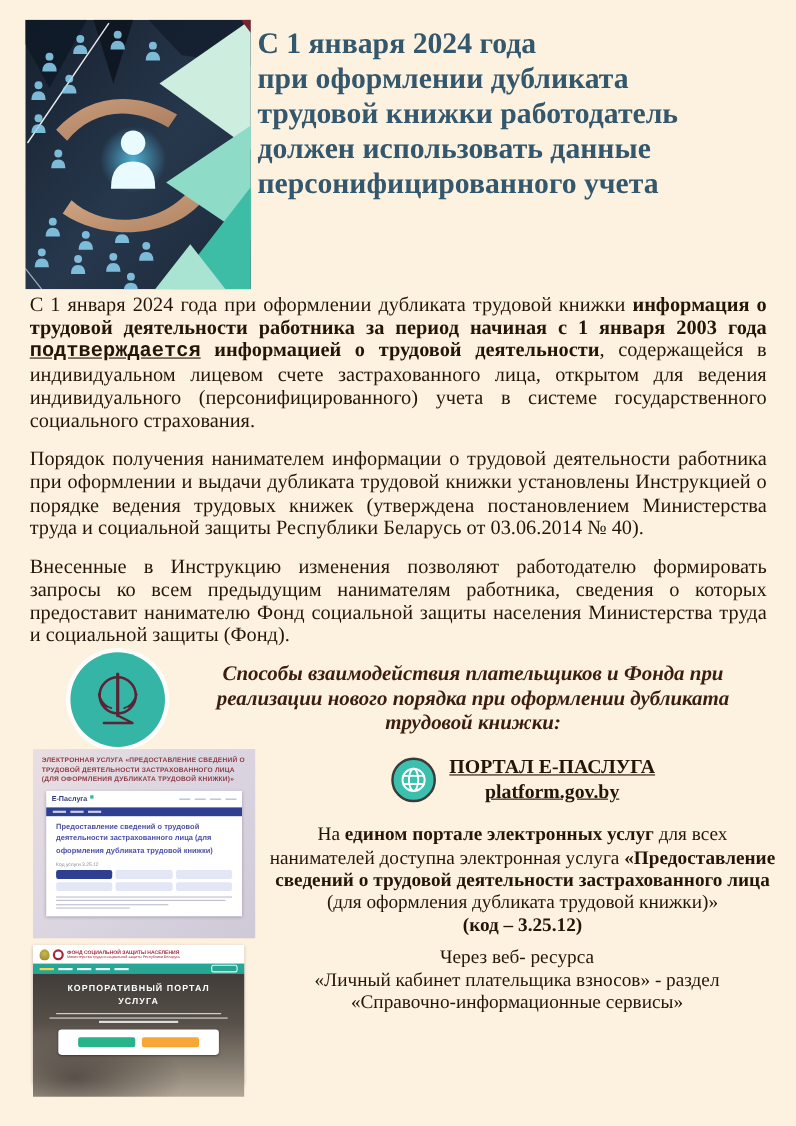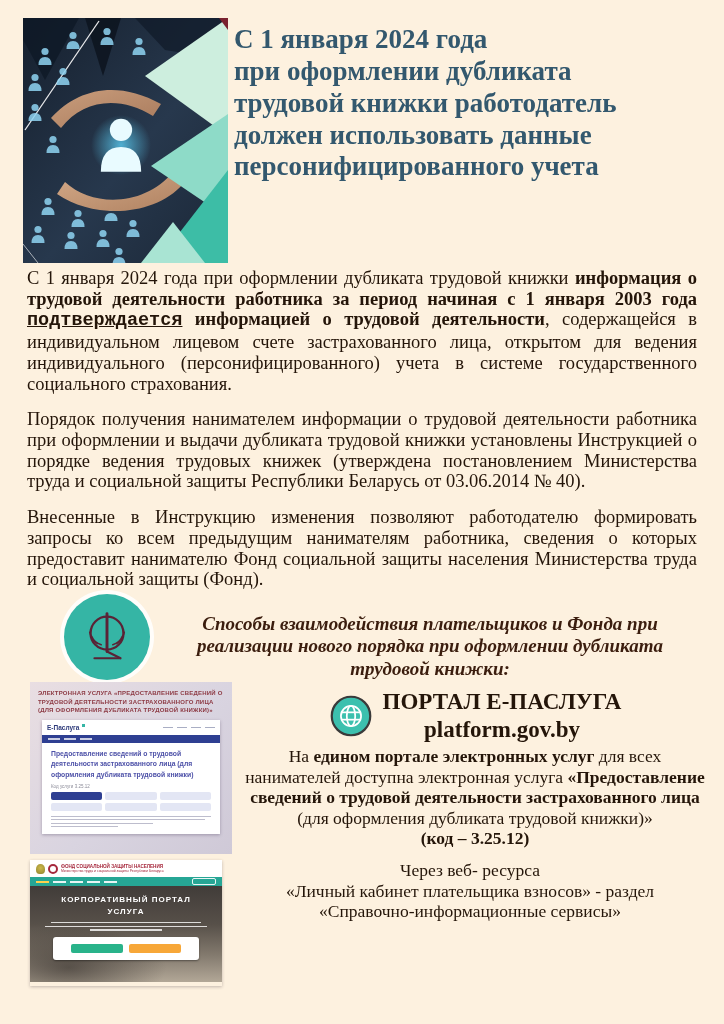--- a/index.html
+++ b/index.html
@@ -19,34 +19,34 @@
   .subtitle{margin:16px auto 0;max-width:500px;font-weight:bold;font-style:italic;
     font-size:16.5px;line-height:1.22;color:#402011;}
   
   .content{padding:0 27px;}
   .para{font-size:18.5px;line-height:1.12;text-align:justify;margin:0;}
   .para+.para{margin-top:15px;}
   .para:first-child{margin-top:5px;}
   .b{font-weight:bold;}
   .u{text-decoration:underline;font-family:Liberation Mono, monospace;}
   
-  .section-head{display:flex;align-items:flex-end;gap:26px;padding:4px 40px 0 64px;}
+  .section-head{display:flex;align-items:center;gap:26px;padding:4px 40px 0 64px;}
   .fond-circle{width:86px;height:86px;border-radius:50%;background:#35b5a5;flex:none;
     box-shadow:0 0 0 4px rgba(255,255,255,.85);display:flex;align-items:center;justify-content:center;}
   .section-head-text{flex:1;text-align:center;font-weight:bold;font-style:italic;
     font-size:19px;line-height:1.18;color:#3b1d0e;}
   
   .portal-row{display:flex;gap:8px;padding:0 14px 0 30px;align-items:flex-start;}
   .portal-row.first{margin-top:2px;}
   .portal-row.second{margin-top:6px;}
   .portal-text{flex:1;text-align:center;font-size:17.5px;line-height:1.17;}
   .portal-head{display:flex;align-items:center;justify-content:center;gap:10px;margin-top:6px;}
   .globe{width:44px;height:44px;flex:none;}
-  .portal-title{font-weight:bold;font-size:23px;line-height:1.2;}
-  .portal-body{margin-top:3px;}
+  .portal-title{font-weight:bold;font-size:18px;line-height:1.2;text-decoration:underline;}
+  .portal-body{margin-top:17px;}
   
   .thumb1{width:202px;height:172px;flex:none;background:linear-gradient(135deg,#e9dee2,#d9d4e0 55%,#cfc9d7);
     padding:7px 8px;box-sizing:border-box;font-family:"Liberation Sans","DejaVu Sans",sans-serif;}
   .thumb1 .cap{font-size:6px;font-weight:bold;color:#8d3a44;line-height:1.45;letter-spacing:.2px;}
   .browser{width:178px;margin:5px auto 0;background:#fff;box-shadow:0 1px 3px rgba(60,50,80,.35);}
   .bhead{height:15px;display:flex;align-items:center;padding:0 5px;gap:3px;}
   .blogo{font-size:6.5px;font-weight:bold;color:#2d3a7a;}
   .bdot{width:3px;height:3px;background:#35b5a5;margin-bottom:4px;}
   .bnavdots{margin-left:auto;display:flex;gap:4px;}
   .bnavdots i{display:block;width:10px;height:1.5px;background:#a9aec4;}
@@ -70,21 +70,21 @@
   .t2top{height:17px;background:#fff;display:flex;align-items:center;gap:3px;padding:0 6px;}
   .emblem{width:9px;height:10px;background:radial-gradient(circle at 50% 40%,#cdb84a,#8f8430);border-radius:50% 50% 40% 40%;}
   .ring{width:10px;height:10px;border-radius:50%;border:2px solid #a6283c;box-sizing:border-box;}
   .t2org{color:#a6283c;line-height:1.25;}
   .t2org .l1{font-size:4.6px;font-weight:bold;}
   .t2org .l2{font-size:3.4px;}
   .t2nav{height:9px;background:#26a695;display:flex;align-items:center;gap:4px;padding:0 6px;}
   .t2nav i{display:block;width:13px;height:2px;background:rgba(255,255,255,.9);}
   .t2nav i.y{background:#ffd24d;}
   .t2nav .btn{margin-left:auto;width:22px;height:5px;border:1px solid rgba(255,255,255,.9);border-radius:2px;}
-  .t2photo{height:96px;background:
+  .t2photo{height:112px;background:
      radial-gradient(140px 60px at 20% 85%,rgba(35,30,28,.55),rgba(0,0,0,0) 70%),
      linear-gradient(180deg,#413c39 0%,#575049 40%,#837a6e 72%,#b2a797 100%);
     text-align:center;overflow:hidden;}
   .t2title{margin-top:8px;font-size:8px;font-weight:bold;color:#fff;letter-spacing:1px;line-height:1.5;}
   .t2lines{margin-top:4px;}
   .t2lines i{display:block;height:1.4px;background:rgba(255,255,255,.8);margin:2.2px auto 0;}
   .t2lines i:nth-child(1){width:78%;}
   .t2lines i:nth-child(2){width:84%;}
   .t2lines i:nth-child(3){width:38%;}
   .t2card{width:76%;height:23px;background:#fff;border-radius:3px;margin:6px auto 0;

